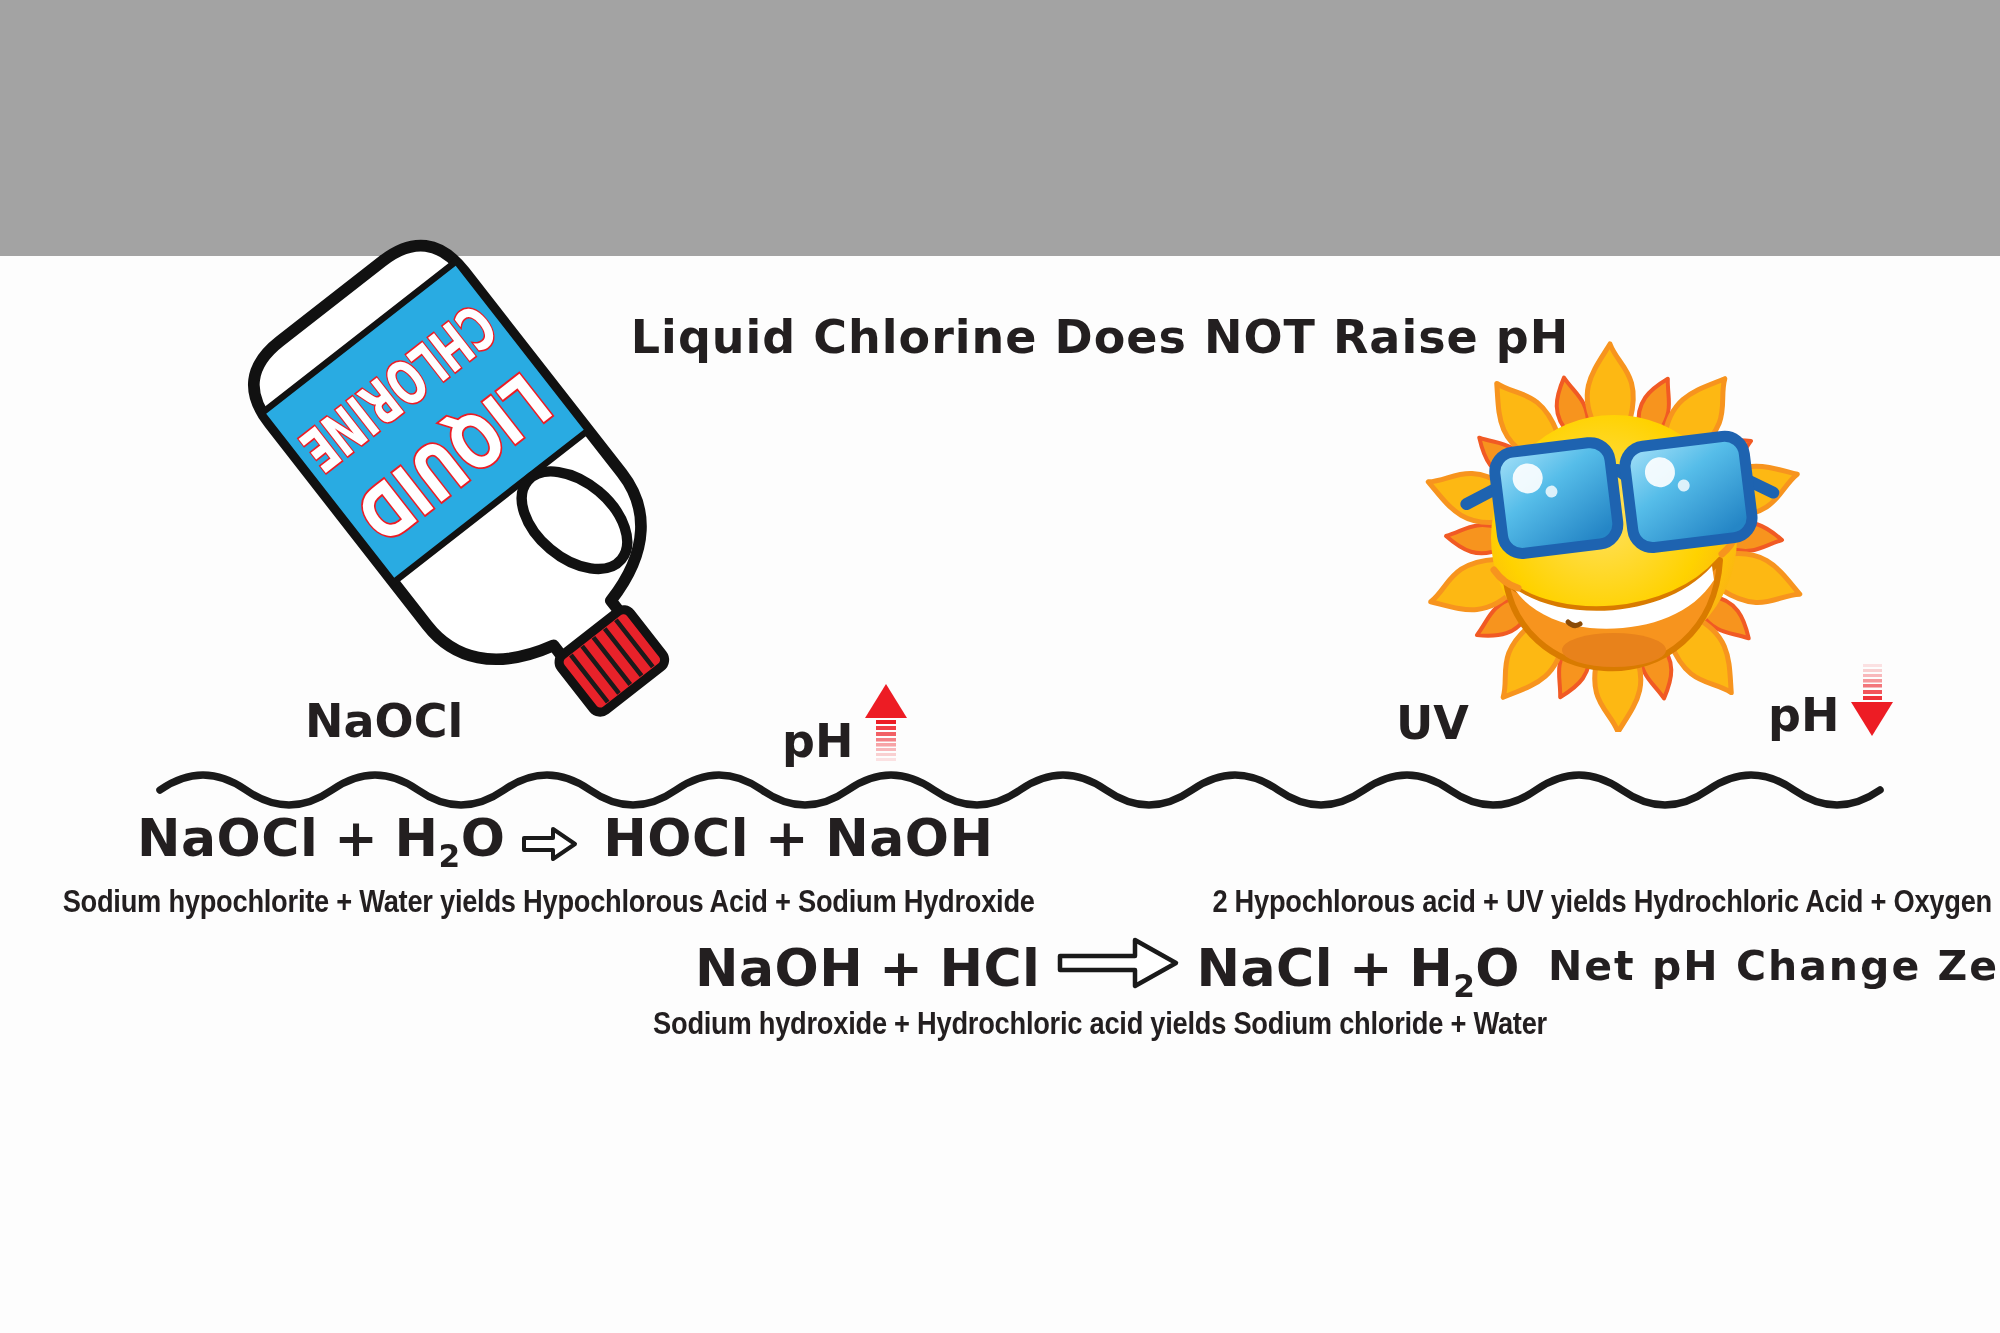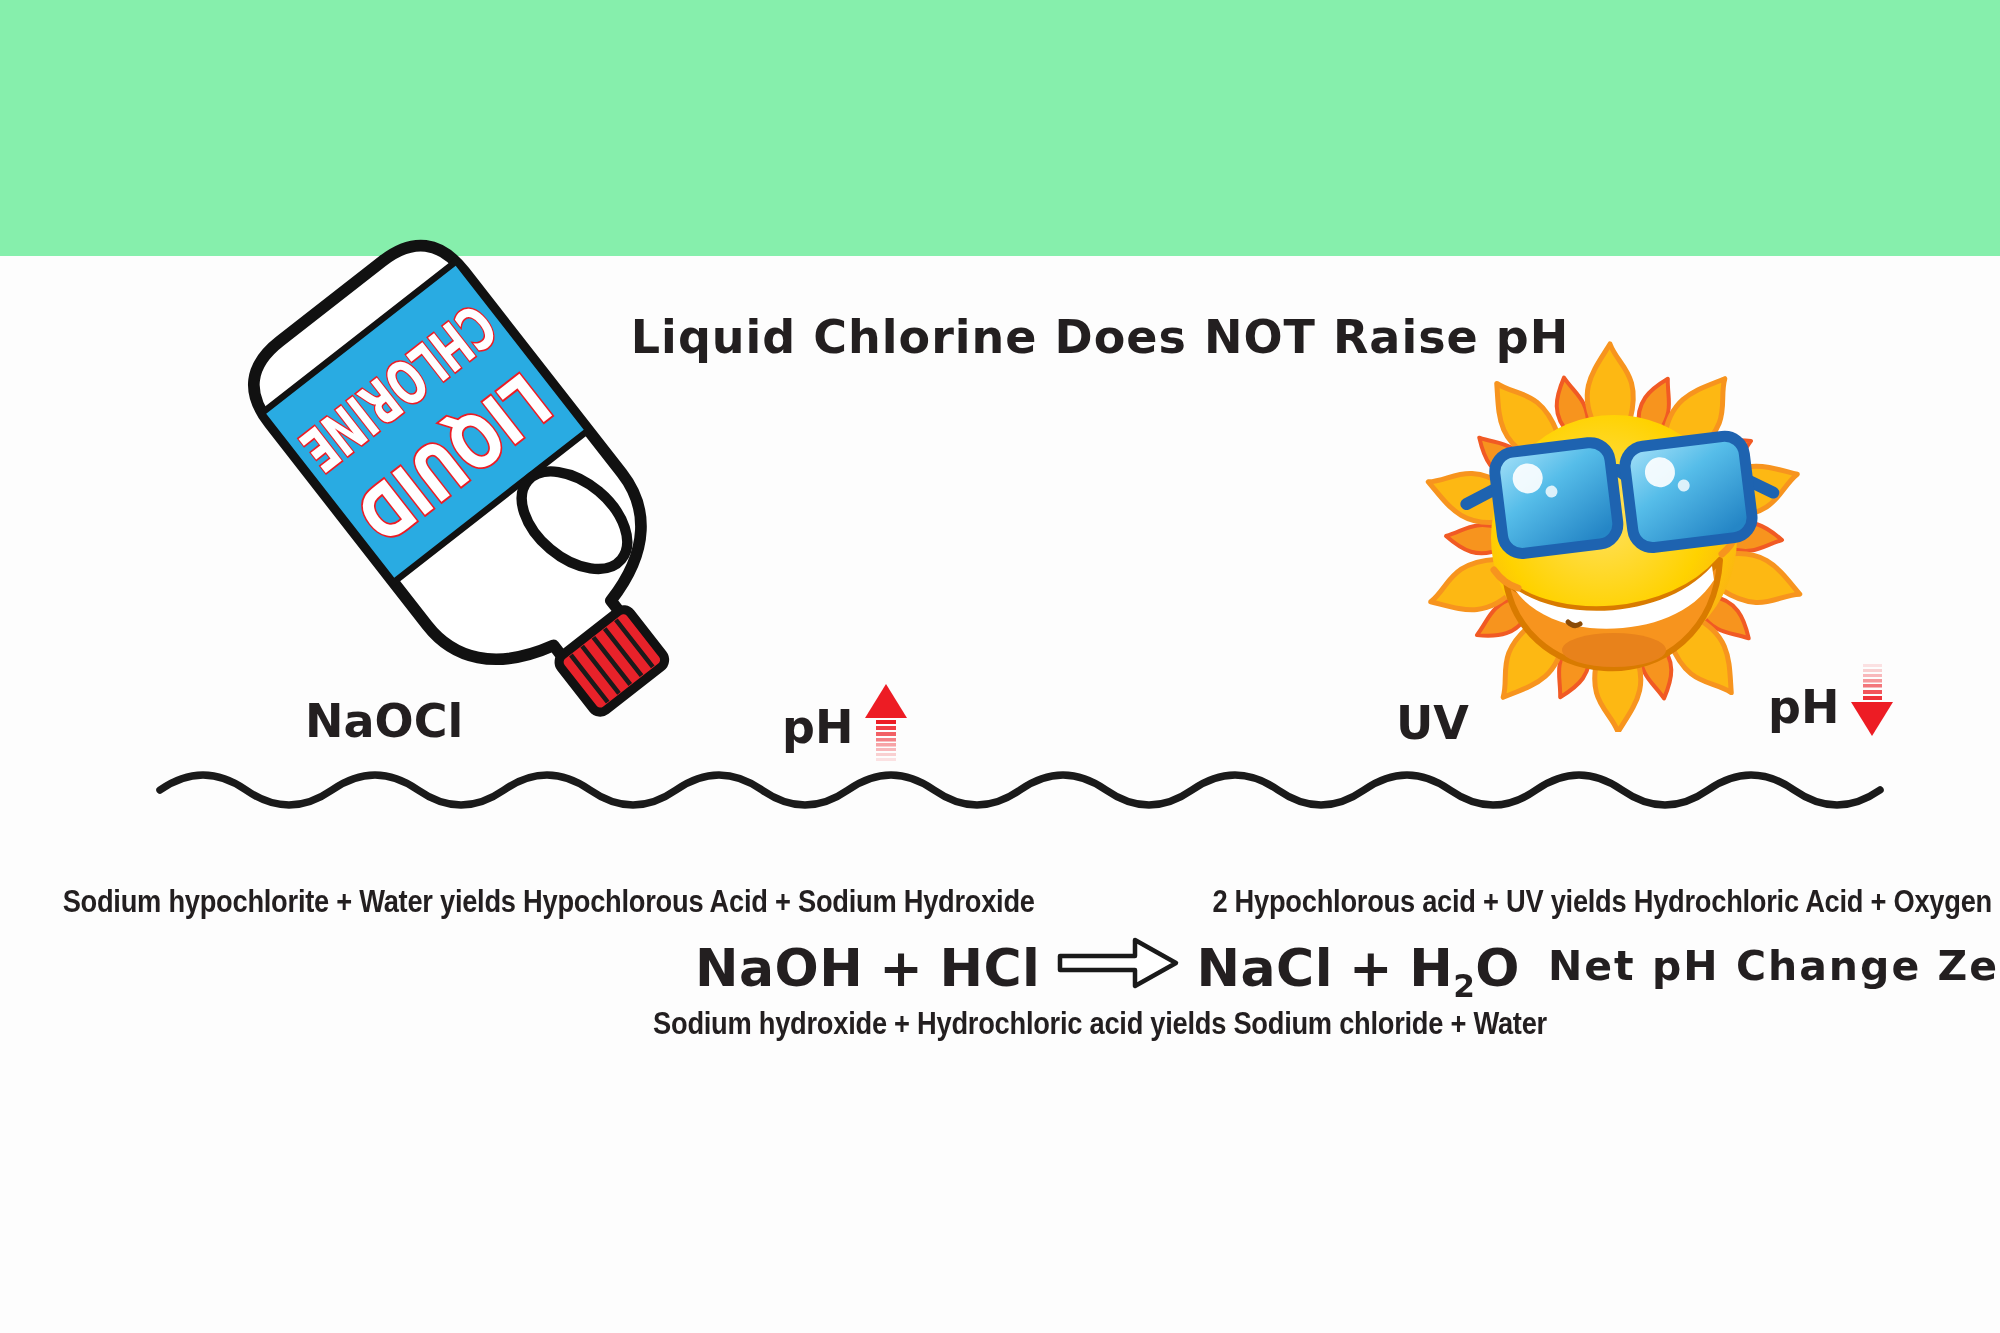--- a/index.html
+++ b/index.html
@@ -1,26 +1,26 @@
 <!DOCTYPE html>
 <html><head>
 <meta charset="utf-8">
 <style>
   html,body{margin:0;padding:0;background:#ffffff;}
   .canvas{
-    position:relative;width:2000px;height:1333px;background:#86efac;overflow:hidden;
+    position:relative;width:2000px;height:1333px;background:#a3a3a3;overflow:hidden;
     font-family:"DejaVu Sans",sans-serif;color:#231f20;
   }
   .lower-bg{position:absolute;left:0;top:256px;width:2000px;height:1077px;background:#fdfdfd;}
   .title{
     position:absolute;left:600px;top:310px;width:1000px;text-align:center;
     font-size:46px;font-weight:700;letter-spacing:1px;white-space:nowrap;
   }
   .chem-label{position:absolute;font-size:46px;font-weight:700;white-space:nowrap;}
-  .ph-group{position:absolute;display:flex;align-items:center;gap:10px;}
+  .ph-group{position:absolute;display:flex;align-items:flex-end;gap:10px;}
   .ph-group .ph-text{font-size:46px;font-weight:700;line-height:1;padding-top:8px;}
   .eq{
     position:absolute;white-space:nowrap;text-align:center;
     font-size:52px;font-weight:700;letter-spacing:0.5px;
   }
   .eq .tok{display:inline-block;}
   .eq .plus{margin:0 16px;}
   .eq .arrow{display:inline-block;vertical-align:-8px;margin:0 14px;}
   .eq sub{font-size:0.6em;vertical-align:-0.35em;}
   .caption{
@@ -153,20 +153,25 @@
         <rect x="14" y="34" width="19" height="4" opacity="0.9"></rect>
       </g>
       <polygon points="2,40 44,40 23,74" fill="#ed1c24"></polygon>
     </svg>
   </div>
 
   <svg class="abs" style="left:152px;top:758px;" width="1736" height="56" viewBox="0 0 1736 56">
     <path d="M 8 32 q 43 -30 86 0 t 86 0 t 86 0 t 86 0 t 86 0 t 86 0 t 86 0 t 86 0 t 86 0 t 86 0 t 86 0 t 86 0 t 86 0 t 86 0 t 86 0 t 86 0 t 86 0 t 86 0 t 86 0 t 86 0" fill="none" stroke="#1a1a1a" stroke-width="7.5" stroke-linecap="round"></path>
   </svg>
 
+  <div class="eq" style="left:137px;top:808px;width:800px;">
+    <span class="tok">NaOCl</span><span class="plus">+</span><span class="tok"><span>H</span><sub>2</sub><span>O</span></span><svg class="arrow" width="60" height="40" viewBox="0 0 60 40">
+        <polygon points="5,14 34,14 34,5 56,20 34,35 34,26 5,26" fill="#ffffff" stroke="#1a1a1a" stroke-width="4" stroke-linejoin="round"></polygon>
+      </svg><span class="tok" style="margin-left:10px;">HOCl</span><span class="plus">+</span><span class="tok">NaOH</span>
+  </div>
   <div class="caption" style="left:0px;top:884px;width:1044px;">Sodium hypochlorite + Water yields Hypochlorous Acid + Sodium Hydroxide</div>
 
   <div class="caption" style="left:1162px;top:884px;width:840px;">2 Hypochlorous acid + UV yields Hydrochloric Acid + Oxygen</div>
 
   <div class="eq" style="left:695px;top:932px;width:800px;text-align:right;">
     <span class="tok">NaOH</span><span class="plus">+</span><span class="tok">HCl</span><svg class="arrow" style="margin:0 16px;" width="124" height="62" viewBox="0 0 124 62">
         <polygon points="4,24 79,24 79,8 120,31 79,54 79,38 4,38" fill="#ffffff" stroke="#1a1a1a" stroke-width="4.5" stroke-linejoin="round"></polygon>
       </svg><span class="tok">NaCl</span><span class="plus">+</span><span class="tok"><span>H</span><sub>2</sub><span>O</span></span>
   </div>
   <div class="caption" style="left:550px;top:1006px;width:1100px;">Sodium hydroxide + Hydrochloric acid yields Sodium chloride + Water</div>

